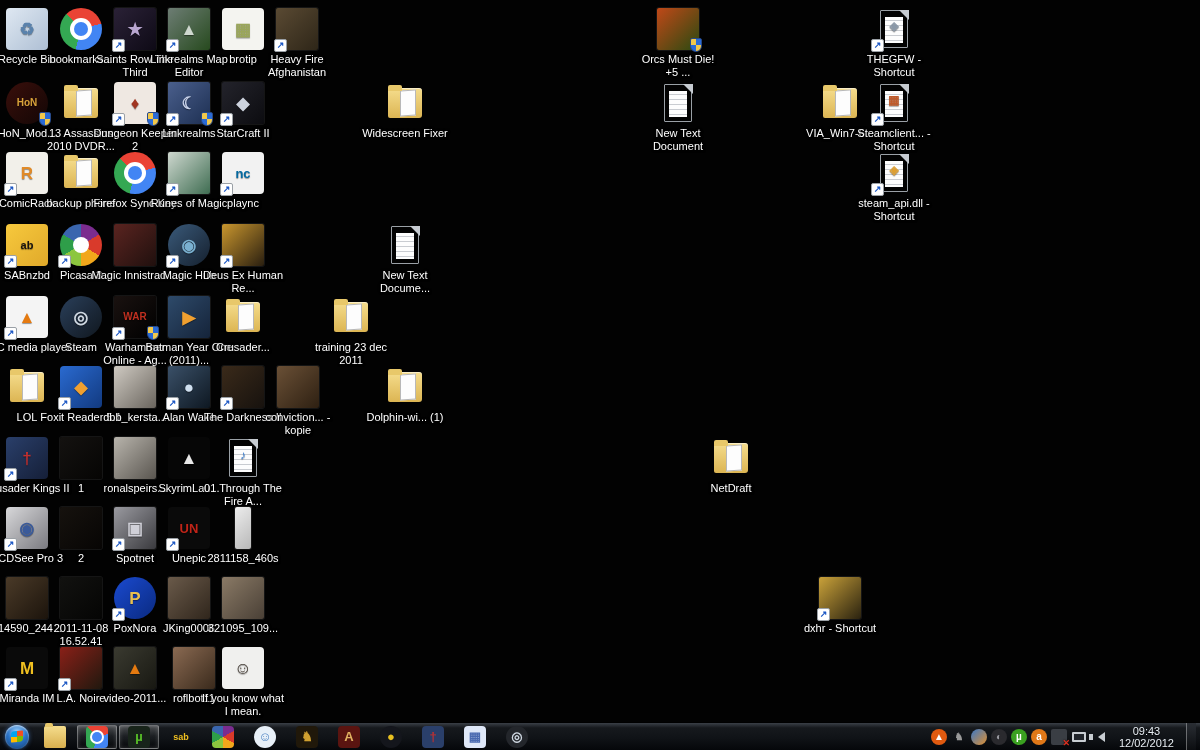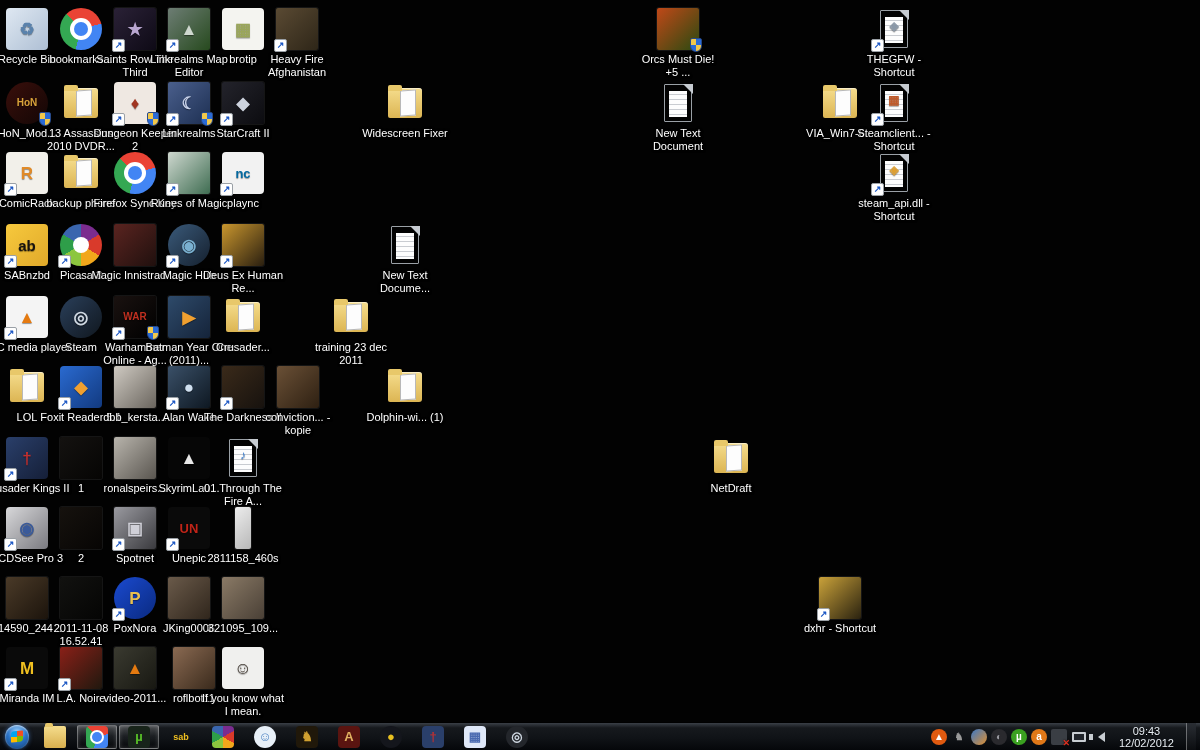--- a/index.html
+++ b/index.html
@@ -246,21 +246,21 @@
         <div class="art doc">
           <div class="page2"></div>
           <div class="fold"></div>
           <div class="glyph" style="color: rgb(224, 160, 48); font-size: 12px;">◈</div>
           <span class="sc">↗</span>
         </div>
         <div class="lbl">steam_api.dll - Shortcut</div>
       </div>
       <div class="dicon" style="left: -19px; top: 224px;">
         <div class="art tile " style="background: linear-gradient(135deg, rgb(247, 201, 61), rgb(224, 169, 42));">
-          <span class="glyph" style="color: rgb(23, 19, 16); font-size: 15px;">ab</span>
+          <span class="glyph" style="color: rgb(23, 19, 16); font-size: 11px;">ab</span>
           <span class="sc">↗</span>
         </div>
         <div class="lbl">SABnzbd</div>
       </div>
       <div class="dicon" style="left: 35px; top: 224px;">
         <div class="art picasa">
           <span class="sc">↗</span>
         </div>
         <div class="lbl">Picasa 3</div>
       </div>

